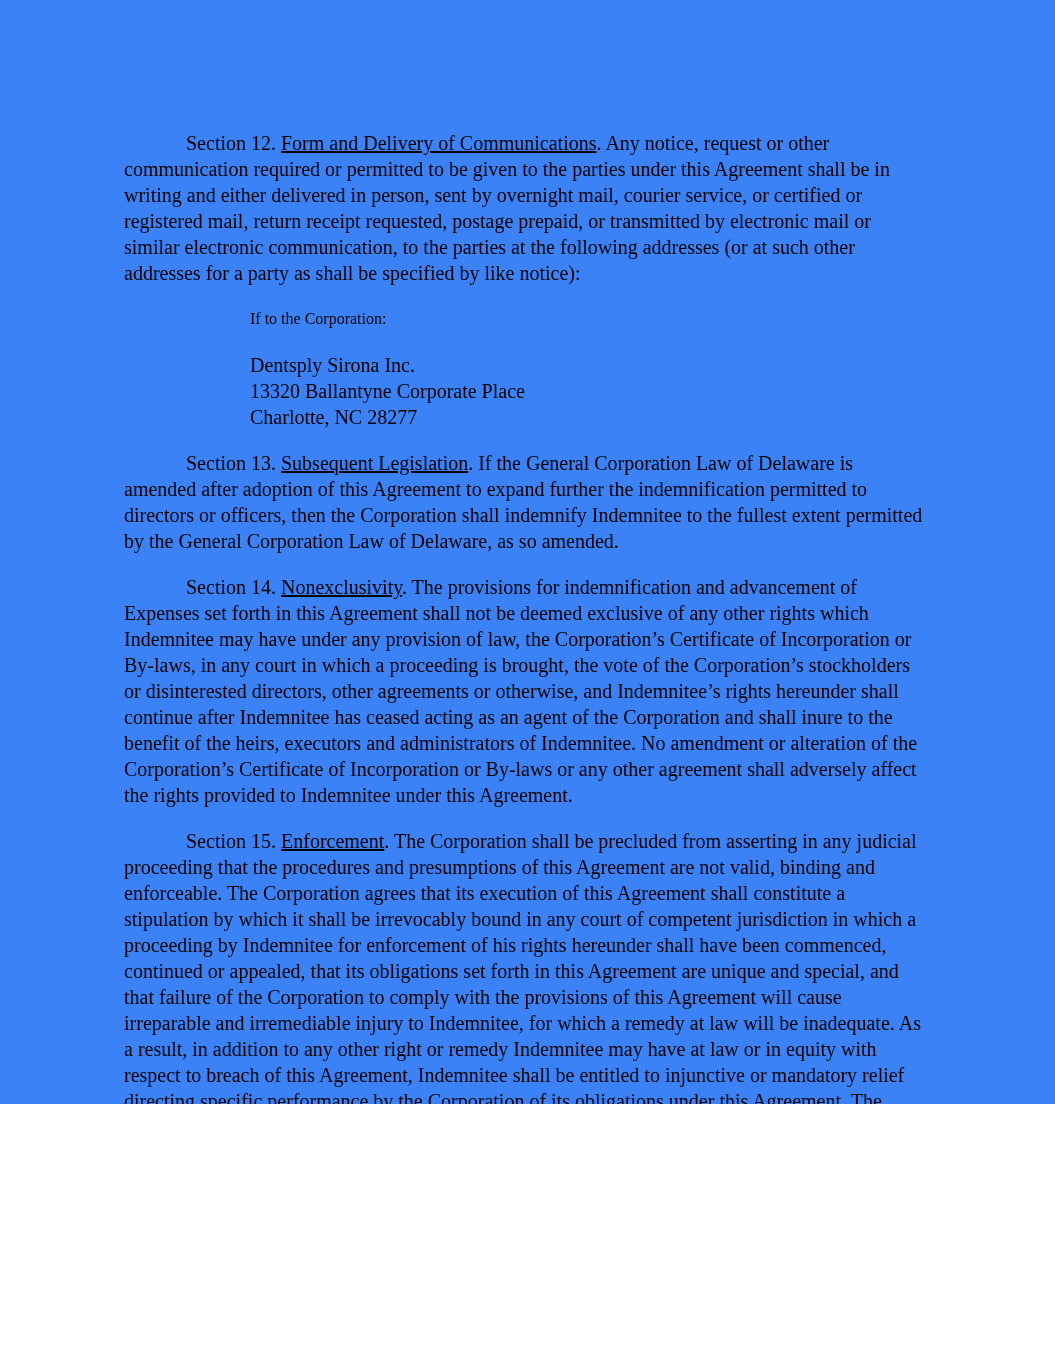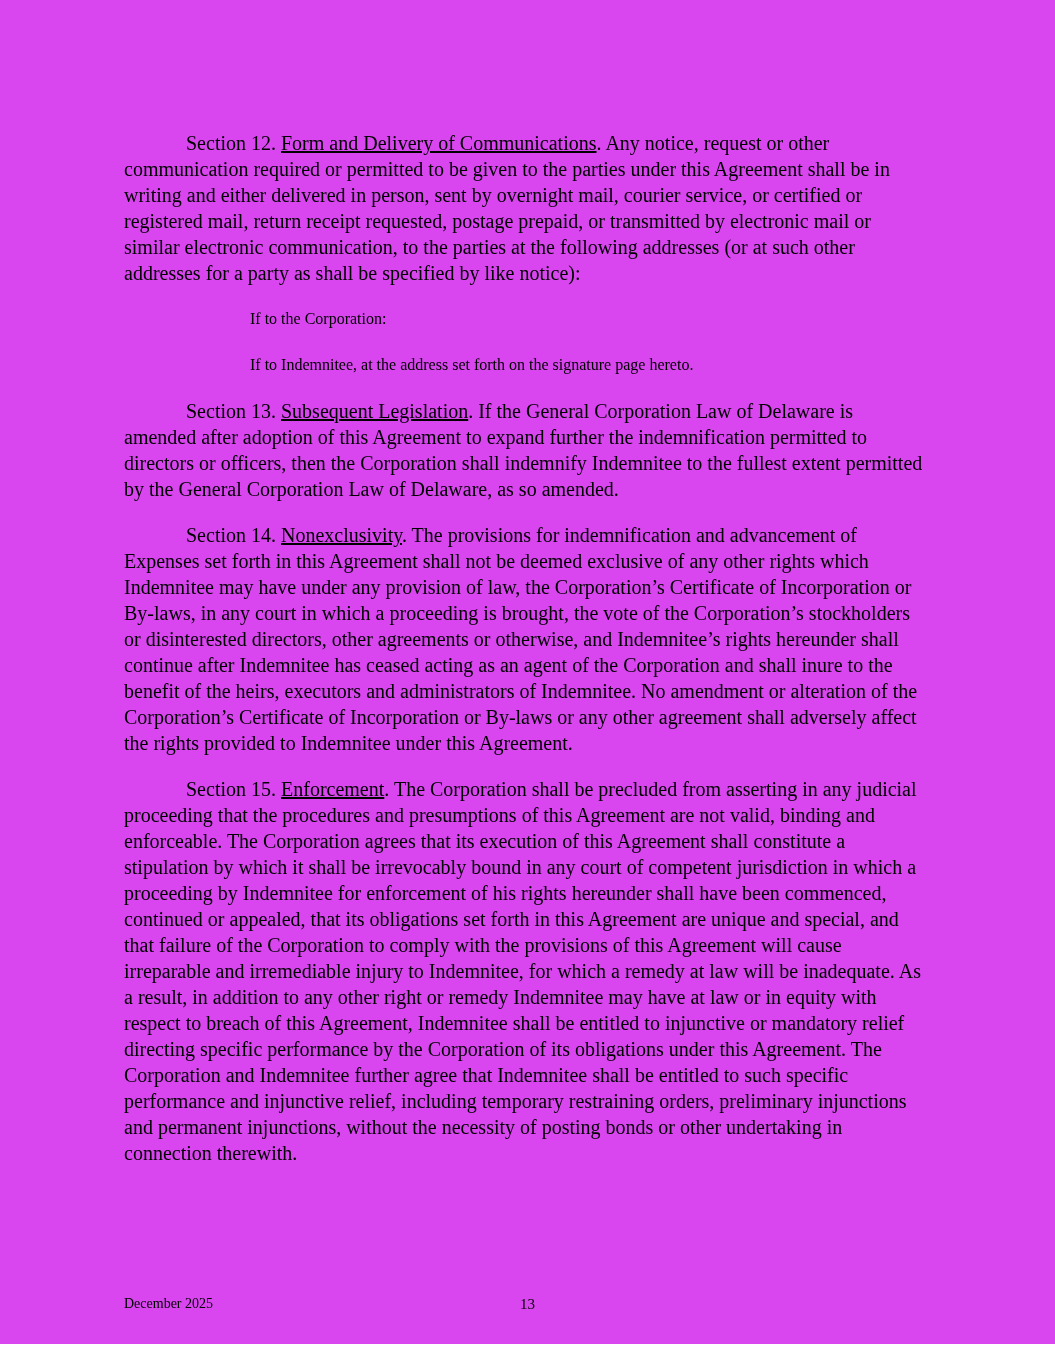--- a/index.html
+++ b/index.html
@@ -6,25 +6,25 @@
   body {
     width: 1055px;
     height: 1365px;
     background: #ffffff;
     color: #000000;
     font-family: "Liberation Serif", serif;
   }
   .page {
     position: relative;
     width: 1055px;
-    height: 1344px;
+    height: 1104px;
     box-sizing: border-box;
     padding: 130px 126px 0 124px;
     overflow: hidden;
-    background: #d946ef;
+    background: #3b82f6;
   }
   .para {
     font-size: 20px;
     line-height: 26px;
     text-indent: 62px;
     margin: 0 0 20px 0;
     text-align: left;
   }
   .u { text-decoration: underline; }
   .notice-line {
@@ -66,22 +66,26 @@
 </style>
 </head>
 <body>
 
 <div class="page">
 
   <p class="para"><span>Section 12. </span><span class="u">Form and Delivery of Communications</span><span>.  </span><span>Any notice, request or other communication required or permitted to be given to the parties under this Agreement shall be in writing and either delivered in person, sent by overnight mail, courier service, or certified or registered mail, return receipt requested, postage prepaid, or transmitted by electronic mail or similar electronic communication, to the parties at the following addresses (or at such other addresses for a party as shall be specified by like notice):</span></p>
 
   <p class="notice-line">If to the Corporation:</p>
 
+  <div class="address">
+    <div>Dentsply Sirona Inc.</div>
+    <div>13320 Ballantyne Corporate Place</div>
+    <div>Charlotte, NC 28277</div>
+  </div>
 
-  <p class="notice-line">If to Indemnitee, at the address set forth on the signature page hereto.</p>
 
   <p class="para"><span>Section 13. </span><span class="u">Subsequent Legislation</span><span>.  </span><span>If the General Corporation Law of Delaware is amended after adoption of this Agreement to expand further the indemnification permitted to directors or officers, then the Corporation shall indemnify Indemnitee to the fullest extent permitted by the General Corporation Law of Delaware, as so amended.</span></p>
 
   <p class="para"><span>Section 14. </span><span class="u">Nonexclusivity</span><span>.  </span><span>The provisions for indemnification and advancement of Expenses set forth in this Agreement shall not be deemed exclusive of any other rights which Indemnitee may have under any provision of law, the Corporation’s Certificate of Incorporation or By-laws, in any court in which a proceeding is brought, the vote of the Corporation’s stockholders or disinterested directors, other agreements or otherwise, and Indemnitee’s rights hereunder shall continue after Indemnitee has ceased acting as an agent of the Corporation and shall inure to the benefit of the heirs, executors and administrators of Indemnitee.  No amendment or alteration of the Corporation’s Certificate of Incorporation or By-laws or any other agreement shall adversely affect the rights provided to Indemnitee under this Agreement.</span></p>
 
   <p class="para"><span>Section 15. </span><span class="u">Enforcement</span><span>.  </span><span>The Corporation shall be precluded from asserting in any judicial proceeding that the procedures and presumptions of this Agreement are not valid, binding and enforceable. The Corporation agrees that its execution of this Agreement shall constitute a stipulation by which it shall be irrevocably bound in any court of competent jurisdiction in which a proceeding by Indemnitee for enforcement of his rights hereunder shall have been commenced, continued or appealed, that its obligations set forth in this Agreement are unique and special, and that failure of the Corporation to comply with the provisions of this Agreement will cause irreparable and irremediable injury to Indemnitee, for which a remedy at law will be inadequate. As a result, in addition to any other right or remedy Indemnitee may have at law or in equity with respect to breach of this Agreement, Indemnitee shall be entitled to injunctive or mandatory relief directing specific performance by the Corporation of its obligations under this Agreement. The Corporation and Indemnitee further agree that Indemnitee shall be entitled to such specific performance and injunctive relief, including temporary restraining orders, preliminary injunctions and permanent injunctions, without the necessity of posting bonds or other undertaking in connection therewith.</span></p>
 
   <div class="footer">
     <span class="footer-date">December 2025</span>
     <span class="footer-page-number">13</span>

